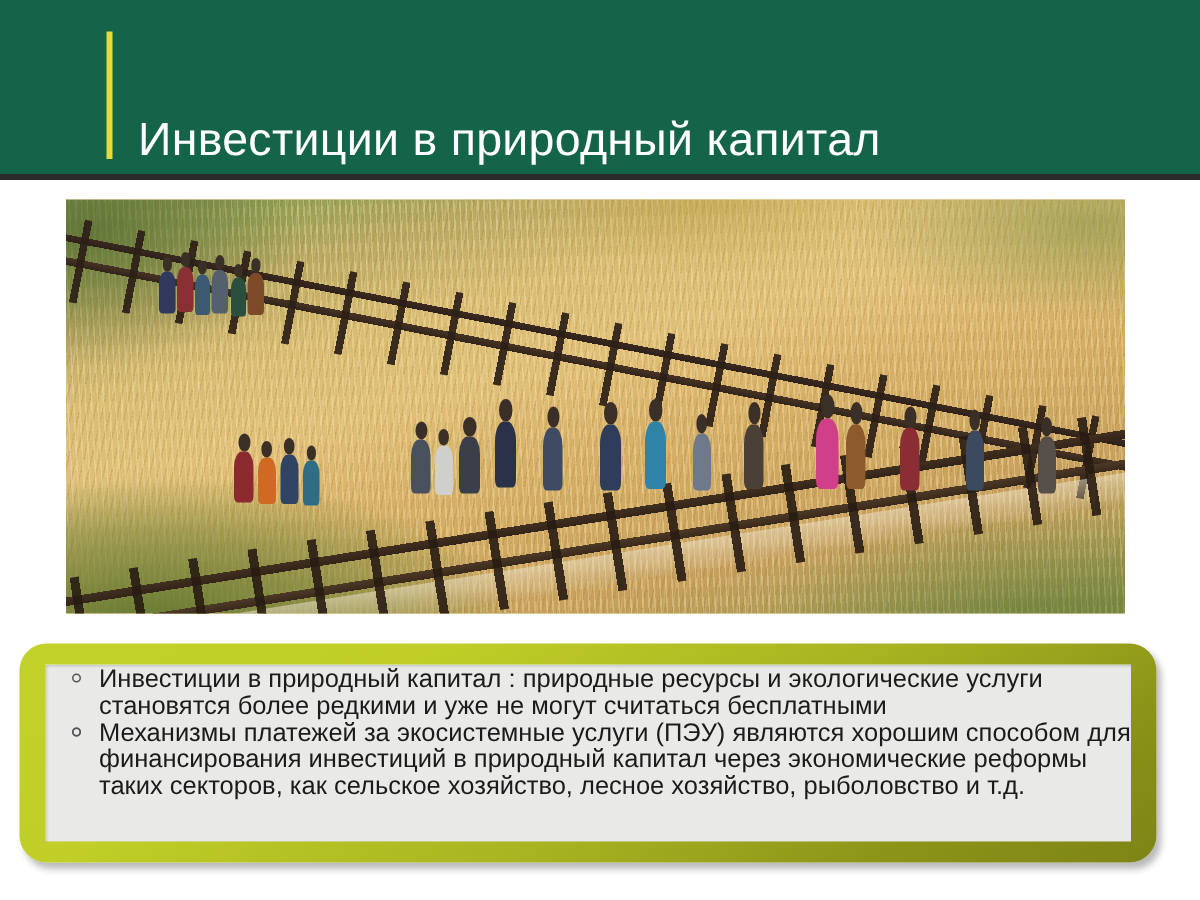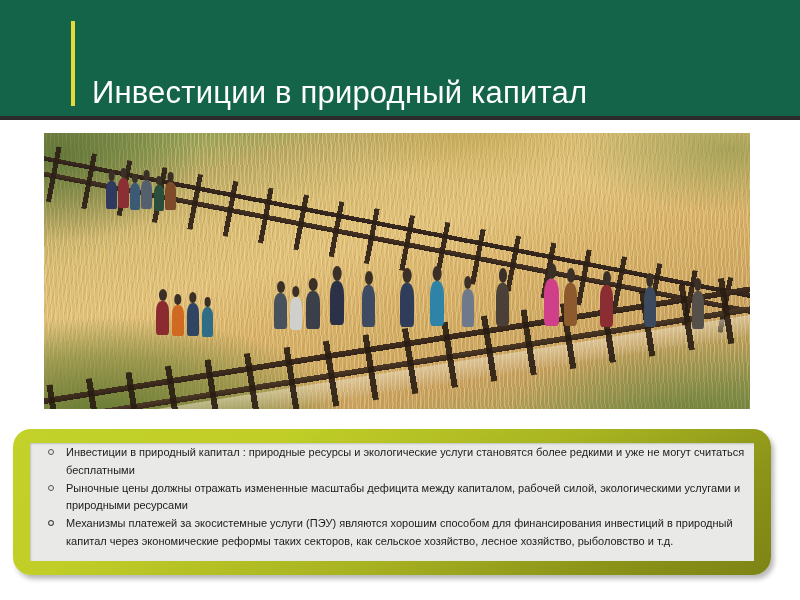--- a/index.html
+++ b/index.html
@@ -195,21 +195,21 @@
   }
   
   #bullet-list {
     position: absolute;
     left: 46px;
     top: 444px;
     width: 712px;
     margin: 0;
     padding: 0;
     list-style: none;
-    font-size: 11px;
+    font-size: 17px;
     line-height: 17.6px;
     color: #1b1b1b;
   }
   #bullet-list li {
     position: relative;
     padding-left: 20px;
     margin: 0 0 0.5px 0;
   }
   #bullet-list li .marker {
     position: absolute;
@@ -275,22 +275,18 @@
   <div id="content-panel"></div>
 </div>
 
 <ul id="bullet-list">
   <li>
     <span class="marker"></span>
     <span>Инвестиции в природный капитал : природные ресурсы и экологические услуги становятся более редкими и уже не могут считаться бесплатными</span>
   </li>
   <li>
     <span class="marker"></span>
-    <span>Рыночные цены должны отражать измененные масштабы дефицита между капиталом, рабочей силой, экологическими услугами и природными ресурсами</span>
-  </li>
-  <li>
-    <span class="marker"></span>
   </li>
   <li>
     <span class="marker"></span>
     <span>Механизмы платежей за экосистемные услуги (ПЭУ) являются хорошим способом для финансирования инвестиций в природный капитал через экономические реформы таких секторов, как сельское хозяйство, лесное хозяйство, рыболовство и т.д.</span>
   </li>
 </ul>
 
 </body></html>

